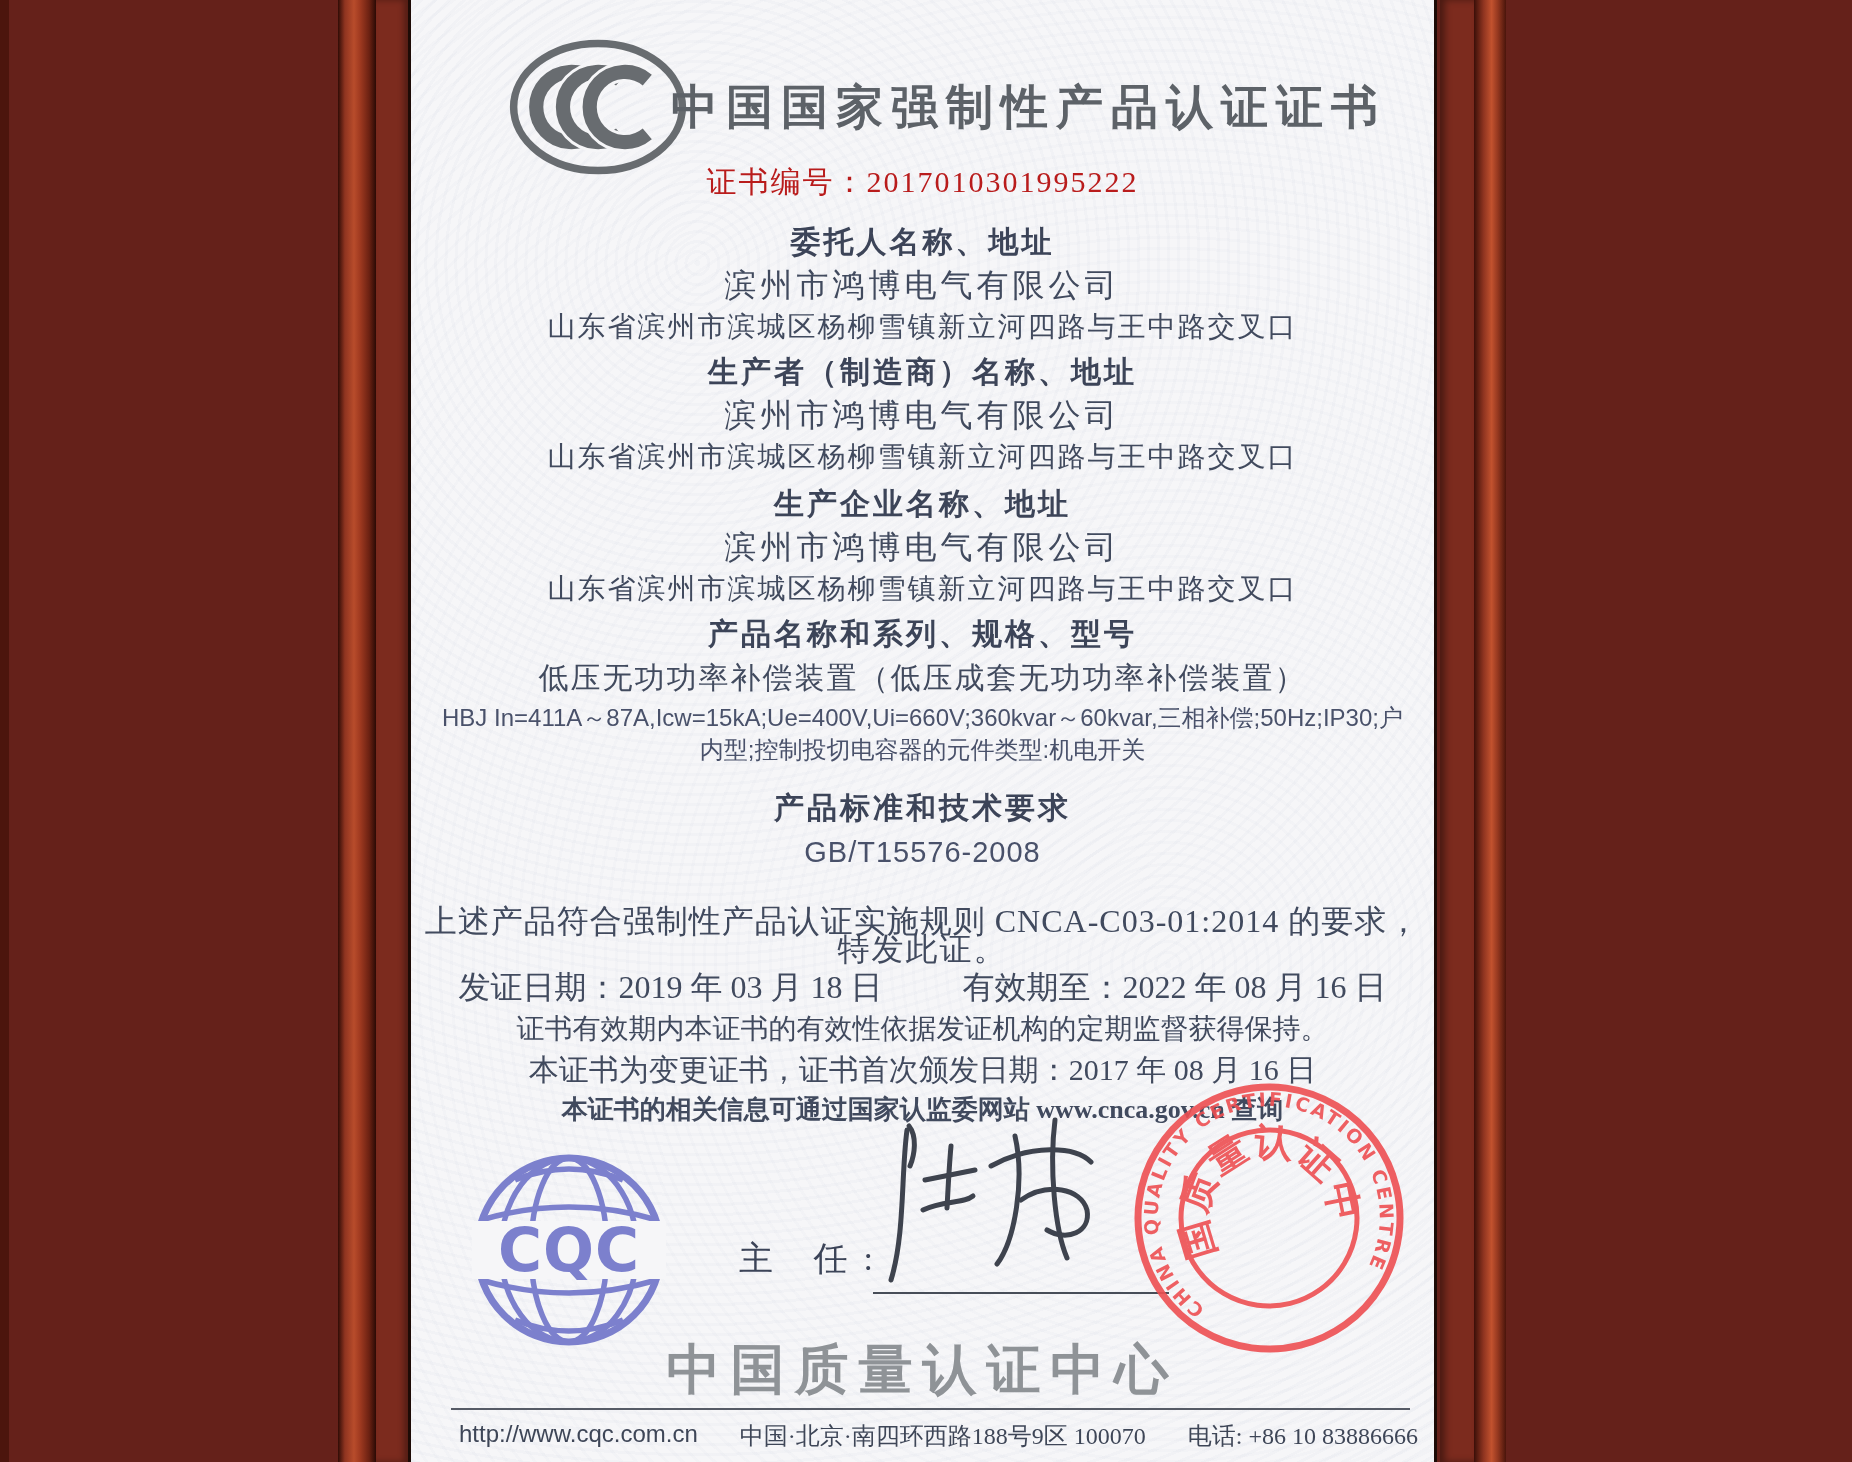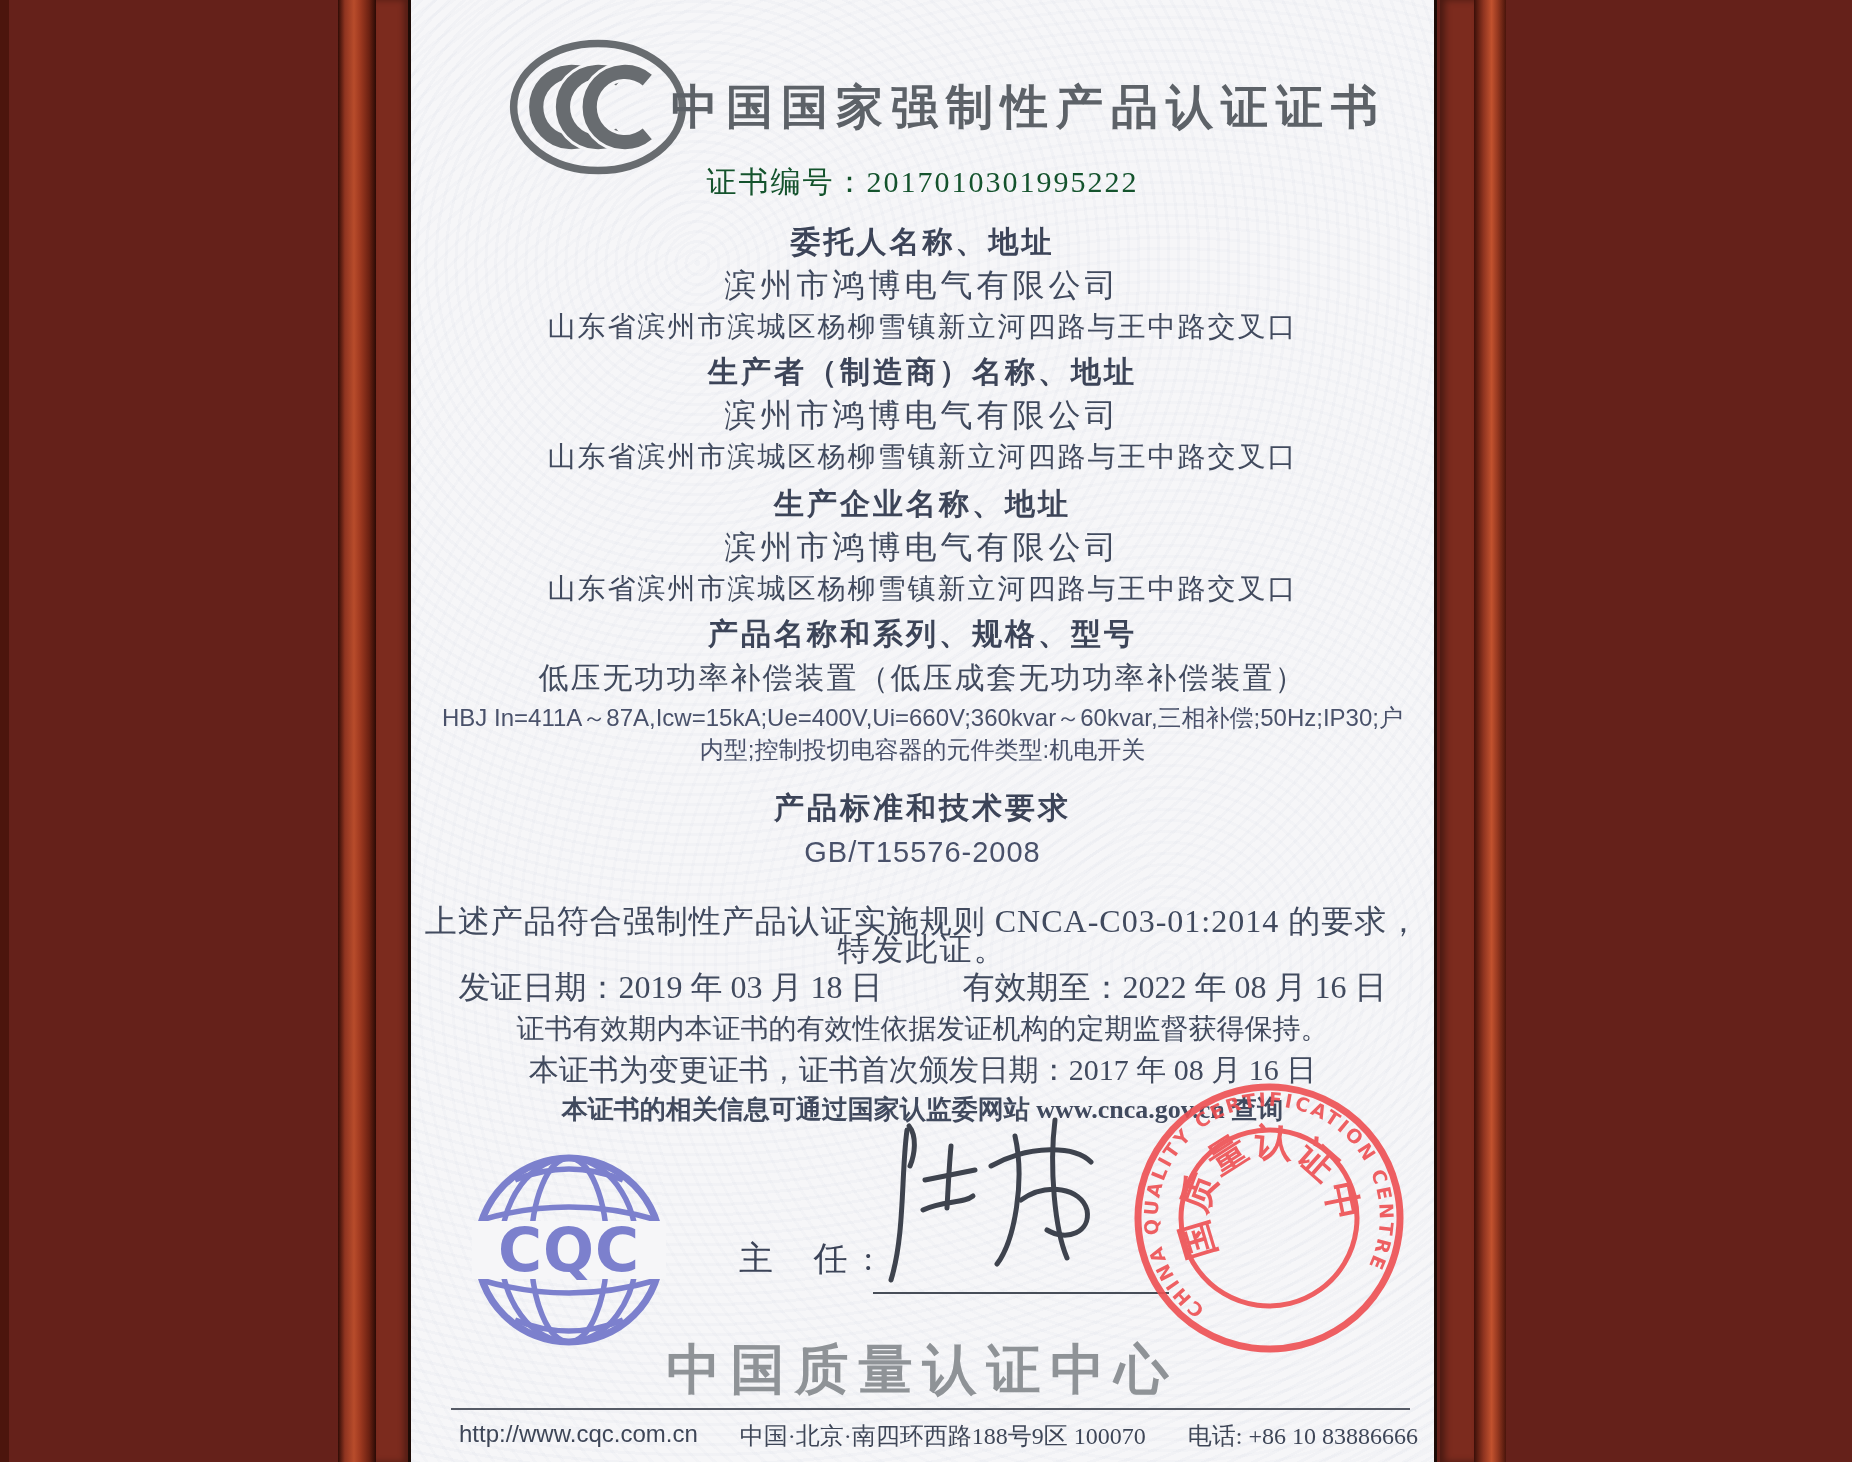--- a/index.html
+++ b/index.html
@@ -18,21 +18,21 @@
          background:#f6f6f8;border-left:3px solid #1d0b06;border-right:3px solid #1d0b06;}
   .paper::before{content:"";position:absolute;inset:0;pointer-events:none;
      background-image:
        repeating-radial-gradient(circle at 28% 18%,rgba(160,172,198,.055) 0 3px,transparent 3px 10px),
        repeating-radial-gradient(circle at 74% 66%,rgba(160,172,198,.045) 0 3px,transparent 3px 11px);}
   .line{position:absolute;left:0;width:100%;text-align:center;color:#414a5e;white-space:nowrap;}
   .hdg{font-weight:600;color:#3c4458;font-family:Liberation Serif, serif;}
   .title{position:absolute;top:76px;left:0;width:100%;box-sizing:border-box;padding-left:212px;
          text-align:center;font-family:"Liberation Sans","DejaVu Sans",sans-serif;
          font-size:47px;font-weight:600;color:#5d6268;letter-spacing:8px;white-space:nowrap;}
-  .certno{top:162px;font-size:30px;letter-spacing:2px;color:#14532d;}
+  .certno{top:162px;font-size:30px;letter-spacing:2px;color:#b91c1c;}
   .sans{font-family:"Liberation Sans","DejaVu Sans",sans-serif;}
   .cccLogo{position:absolute;left:94px;top:36px;}
   .cqcLogo{position:absolute;left:58px;top:1150px;}
   .director{position:absolute;left:328px;top:1236px;font-size:34px;color:#3c4458;
             letter-spacing:16px;white-space:nowrap;}
   .sigline{position:absolute;left:462px;top:1292px;width:296px;border-bottom:2px solid #474d58;}
   .sigsvg{position:absolute;left:452px;top:1108px;}
   .stamp{position:absolute;left:718px;top:1078px;opacity:.9;}
   .orgBig{position:absolute;top:1334px;left:0;width:100%;text-align:center;
           font-family:"Liberation Sans","DejaVu Sans",sans-serif;font-size:54px;font-weight:600;

